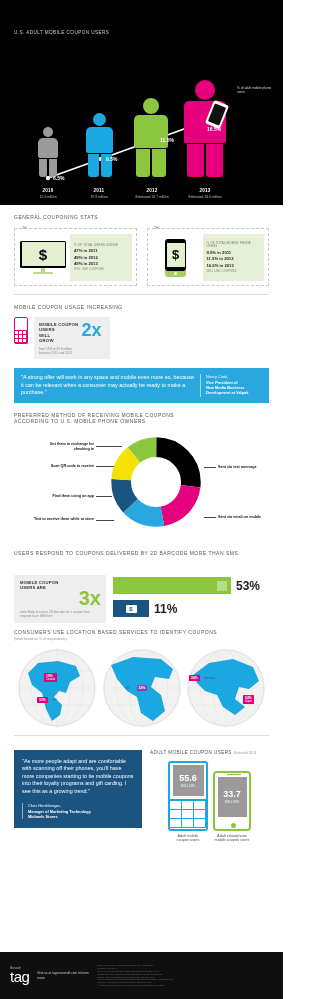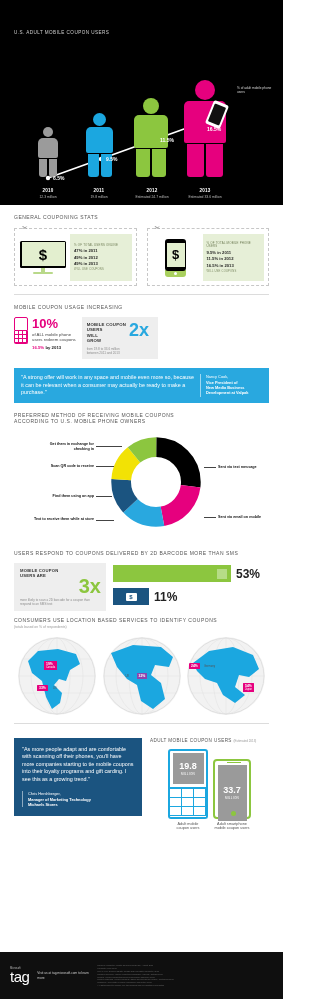--- a/index.html
+++ b/index.html
@@ -192,21 +192,21 @@
   
   .donut-wrap { position: relative; height: 118px; margin-top: 8px; }
   .donut { position: absolute; left: 96px; top: 4px; }
   .d-label {
     position: absolute; font-size: 3.7px; font-weight: bold; color: #111; line-height: 4.6px;
   }
   .d-label.right { text-align: left; }
   .lead { position: absolute; background: #444; height: .6px; }
 
   
-  .bars-row { display: flex; gap: 7px; margin-top: 7px; align-items: center; }
+  .bars-row { display: flex; gap: 7px; margin-top: 19px; align-items: center; }
   .threex {
     background: #eeeeee; width: 92px; padding: 5px 5px 5px 6px;
   }
   .threex .h { font-size: 4.2px; font-weight: bold; color: #333; line-height: 5.2px; letter-spacing: .2px; }
   .threex .n { font-size: 20px; font-weight: bold; color: #8cc63f; line-height: 18px; text-align: right; margin-top: -2px; }
   .threex .f { font-size: 3.1px; color: #8d8d8d; line-height: 4.2px; margin-top: 3px; }
   .bars { flex: 1; padding-top: 2px; }
   .bar-line { display: flex; align-items: center; gap: 5px; margin-bottom: 6px; }
   .bar { height: 17px; position: relative; display: flex; align-items: center; justify-content: flex-end; padding-right: 4px; }
   .bar.green { background: #8cc63f; width: 118px; }
@@ -251,21 +251,21 @@
   .bigflip { width: 40px; }
   .bigflip .tp { border: 2.5px solid #1ba7e0; border-radius: 3px 3px 0 0; height: 40px; padding: 2.5px; }
   .bigflip .tps { background: #9a9a9a; height: 100%; display:flex; flex-direction:column; align-items:center; justify-content:center; color:#fff; }
   .bigflip .num { font-size: 9px; font-weight: bold; line-height: 9px; }
   .bigflip .mil { font-size: 3px; letter-spacing: .3px; margin-top: 1px; }
   .bigflip .bt { border: 2.5px solid #1ba7e0; border-top: none; border-radius: 0 0 3px 3px; height: 30px; display:grid; grid-template-columns: repeat(3,1fr); grid-template-rows: repeat(3,1fr); }
   .bigflip .bt i { border-right: 1.2px solid #1ba7e0; border-bottom: 1.2px solid #1ba7e0; }
 
   .bigsmart { width: 38px; height: 60px; border: 2.5px solid #8cc63f; border-radius: 4px; padding: 4px 2.5px 6px 2.5px; position: relative; }
   .bigsmart .spk { position: absolute; top: 1.6px; left: 12px; width: 14px; height: 1.2px; background: #8cc63f; }
-  .bigsmart .scr { background: #9a9a9a; height: 56px; display:flex; flex-direction:column; align-items:center; justify-content:center; color:#fff; }
+  .bigsmart .scr { background: #9a9a9a; height: 40px; display:flex; flex-direction:column; align-items:center; justify-content:center; color:#fff; }
   .bigsmart .num { font-size: 9px; font-weight: bold; line-height: 9px; }
   .bigsmart .mil { font-size: 3px; letter-spacing: .3px; margin-top: 1px; }
   .bigsmart .home { position:absolute; bottom: 1px; left: 15.5px; width: 5px; height: 5px; border-radius: 50%; background: #8cc63f; }
 
   
   .footer {
     position: absolute; left: 0; bottom: 0; width: 283px; height: 47px;
     background: #0f0f0f; color: #9a9a9a;
     display: flex; align-items: center; gap: 8px; padding: 5px 10px;
   }
@@ -410,29 +410,20 @@
             <i></i>
             <i></i>
             <i></i>
             <i></i>
             <i></i>
             <i></i>
             <i></i>
             <i></i>
             <i></i>
           </div>
-      </div>
-      <div>
-        <div class="big-pct">10%</div>
-        <div class="usage-desc">
-          <span>of ALL mobile phone</span><br><span>users redeem coupons</span>
-        </div>
-        <div class="usage-by">
-          <em>16.5%</em> <span>by 2013</span>
-        </div>
       </div>
     </div>
 
 
     <div class="grow-card">
       <div class="grow-flex">
         <div class="grow-lines">
           <div>MOBILE COUPON</div>
           <div>USERS</div>
           <div>WILL</div>
@@ -611,21 +602,21 @@
 
     <div class="adult-col">
       <div class="adult-head">
         <span>ADULT MOBILE COUPON USERS</span> <span class="tiny">(Estimated 2013)</span>
       </div>
       <div class="devices">
         <div class="dev-col">
           <div class="bigflip">
             <div class="tp">
                 <div class="tps">
-              <div class="num">19.8</div>
+              <div class="num">55.6</div>
               <div class="mil">MILLION</div>
             </div>
               </div>
             <div class="bt">
                 <i></i>
                 <i></i>
                 <i></i>
                 <i></i>
                 <i></i>
                 <i></i>

